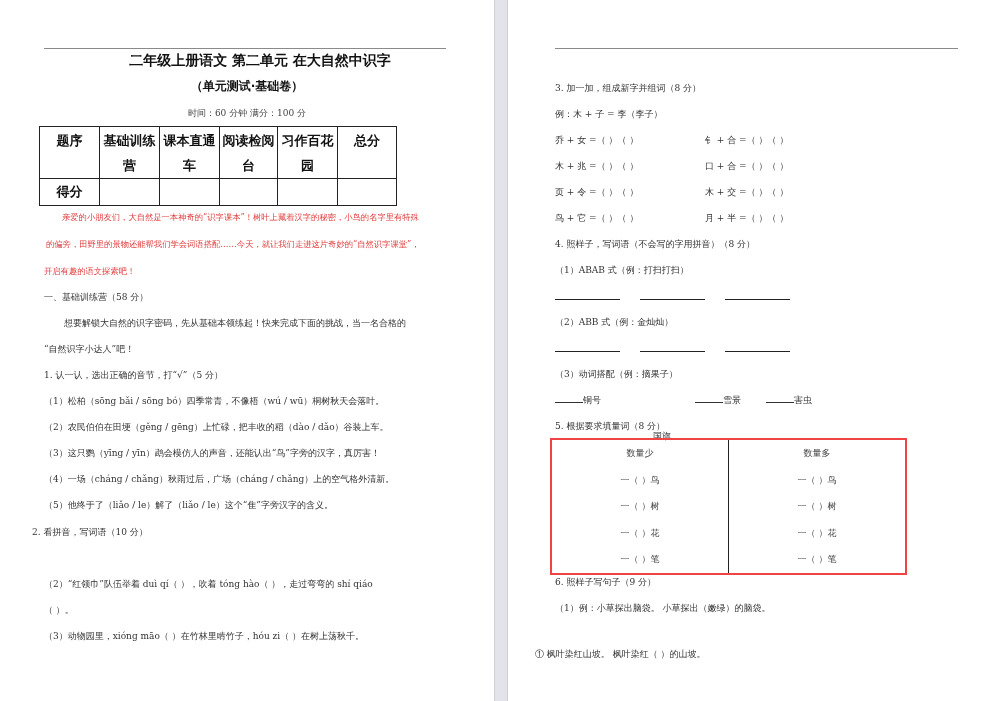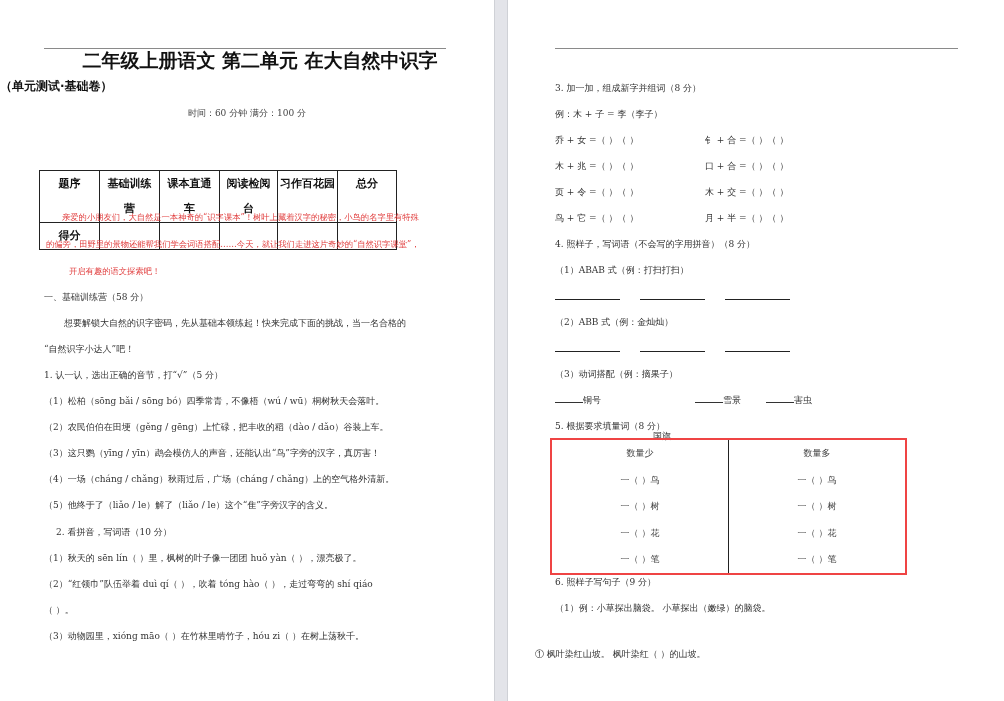--- a/index.html
+++ b/index.html
@@ -11,26 +11,26 @@
   }
   .page { position: absolute; top: 0; height: 701px; background: #fff; overflow: hidden; }
   #page-left { left: 0; width: 494px; }
   #page-right { left: 508px; width: 496px; }
   .gap {
     position: absolute; left: 494px; top: 0; width: 14px; height: 701px;
     background: #e3e4e9; border-left: 1px solid #cfd1d6; border-right: 1px solid #cfd1d6; box-sizing: border-box;
   }
   .hline { position: absolute; height: 1px; background: #8a8a8a; }
   .abs { position: absolute; white-space: nowrap; font-size: 9px; line-height: 12px; }
-  .title { font-family: "DejaVu Sans", "Liberation Sans", sans-serif; font-weight: bold; font-size: 19px; color: #111; text-align: center; width: 520px; left: 0; }
-  .subtitle { font-family: "DejaVu Sans", "Liberation Sans", sans-serif; font-weight: bold; font-size: 12px; color: #111; text-align: left; width: 494px; left: 0; }
+  .title { font-family: "DejaVu Sans", "Liberation Sans", sans-serif; font-weight: bold; font-size: 14px; color: #111; text-align: center; width: 520px; left: 0; }
+  .subtitle { font-family: "DejaVu Sans", "Liberation Sans", sans-serif; font-weight: bold; font-size: 12px; color: #111; text-align: center; width: 494px; left: 0; }
   .meta { font-size: 9px; text-align: center; width: 494px; left: 0; color: #444; }
   .score-table {
     position: absolute; left: 39px; top: 126px; border-collapse: collapse;
-    font-family: Liberation Mono, monospace; font-size: 11px; font-weight: bold; color: #111; margin-top: 44px;
+    font-family: Liberation Serif, serif; font-size: 13px; font-weight: bold; color: #111;
   }
   .score-table td { border: 1px solid #222; text-align: center; vertical-align: top; padding: 0; }
   .score-table .hdr td { height: 50px; line-height: 25px; padding-top: 1px; }
   .score-table .row2 td { height: 26px; line-height: 26px; vertical-align: middle; }
   .red { color: #e03a3a; font-size: 8.3px; }
   .blank { display: inline-block; border-bottom: 1px solid #333; }
   .uline { position: absolute; height: 1px; background: #222; }
   .measure-table {
     position: absolute; left: 550px; top: 438px; width: 357px; height: 132px;
     border: 2px solid #ef4444; border-collapse: collapse; font-size: 9px; color: #444;
@@ -82,35 +82,34 @@
       <td></td>
       <td></td>
       <td></td>
       <td></td>
     </tr>
   </tbody>
     </table>
 
   <div class="abs red" style="left:62px; top:211px;">亲爱的小朋友们，大自然是一本神奇的“识字课本”！树叶上藏着汉字的秘密，小鸟的名字里有特殊</div>
   <div class="abs red" style="left:46px; top:238px;">的偏旁，田野里的景物还能帮我们学会词语搭配……今天，就让我们走进这片奇妙的“自然识字课堂”，</div>
-  <div class="abs red" style="left:44px; top:265px;margin-left:25px;">开启有趣的语文探索吧！</div>
+  <div class="abs red" style="left:44px; top:265px;">开启有趣的语文探索吧！</div>
 
   <div class="abs" style="left:44px; top:291px;">一、基础训练营（58 分）</div>
   <div class="abs" style="left:64px; top:317px;">想要解锁大自然的识字密码，先从基础本领练起！快来完成下面的挑战，当一名合格的</div>
   <div class="abs" style="left:44px; top:343px;">“自然识字小达人”吧！</div>
 
   <div class="abs" style="left:44px; top:369px;">1. 认一认，选出正确的音节，打“√”（5 分）</div>
   <div class="abs" style="left:44px; top:395px;">（1）松柏（sōng bǎi / sōng bó）四季常青，不像梧（wú / wū）桐树秋天会落叶。</div>
   <div class="abs" style="left:44px; top:421px;">（2）农民伯伯在田埂（gěng / gēng）上忙碌，把丰收的稻（dào / dǎo）谷装上车。</div>
   <div class="abs" style="left:44px; top:447px;">（3）这只鹦（yīng / yīn）鹉会模仿人的声音，还能认出“鸟”字旁的汉字，真厉害！</div>
   <div class="abs" style="left:44px; top:473px;">（4）一场（cháng / chǎng）秋雨过后，广场（cháng / chǎng）上的空气格外清新。</div>
   <div class="abs" style="left:44px; top:499px;">（5）他终于了（liǎo / le）解了（liǎo / le）这个“隹”字旁汉字的含义。</div>
 
-  <div class="abs" style="left:56px; top:526px;text-align:center;">2. 看拼音，写词语（10 分）</div>
-  <div class="abs" style="left:44px; top:552px;">（1）秋天的 sēn lín（        ）里，枫树的叶子像一团团 huǒ yàn（        ），漂亮极了。</div>
+  <div class="abs" style="left:32px; top:526px;text-align:center;">2. 看拼音，写词语（10 分）</div>
   <div class="abs" style="left:44px; top:578px;">（2）“红领巾”队伍举着 duì qí（        ），吹着 tóng hào（        ），走过弯弯的 shí qiáo</div>
   <div class="abs" style="left:44px; top:604px;">（        ）。</div>
   <div class="abs" style="left:44px; top:630px;">（3）动物园里，xióng māo（        ）在竹林里啃竹子，hóu zi（        ）在树上荡秋千。</div>
 </div>
 
 <div class="gap"></div>
 
 <div class="page" id="page-right">
   <div class="hline" style="left:47px; top:48px; width:403px;"></div>
 

